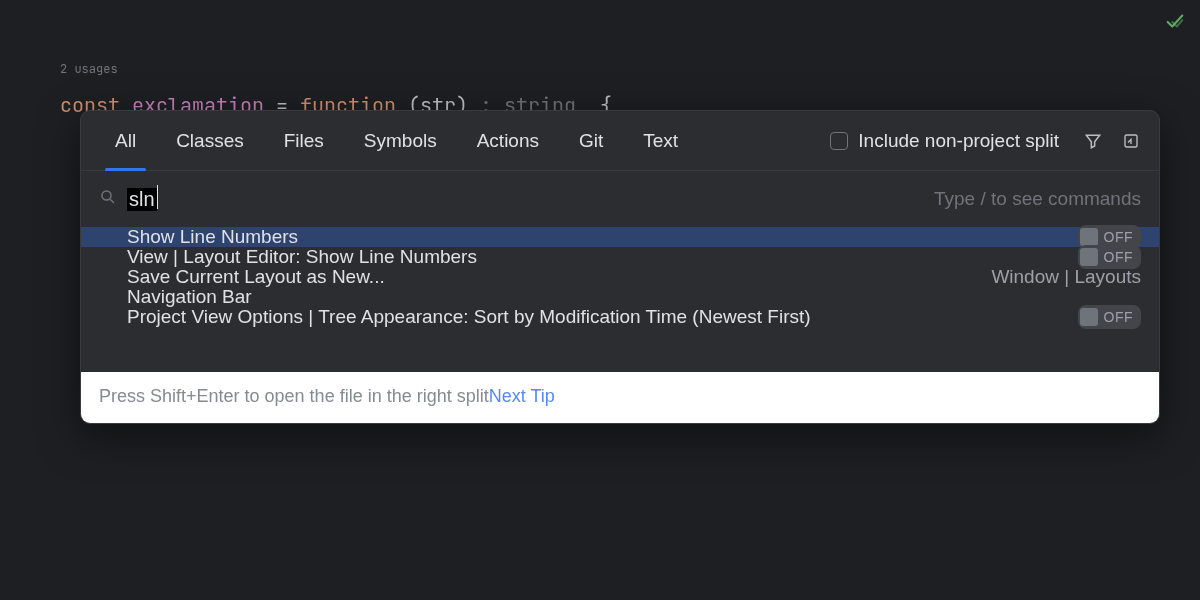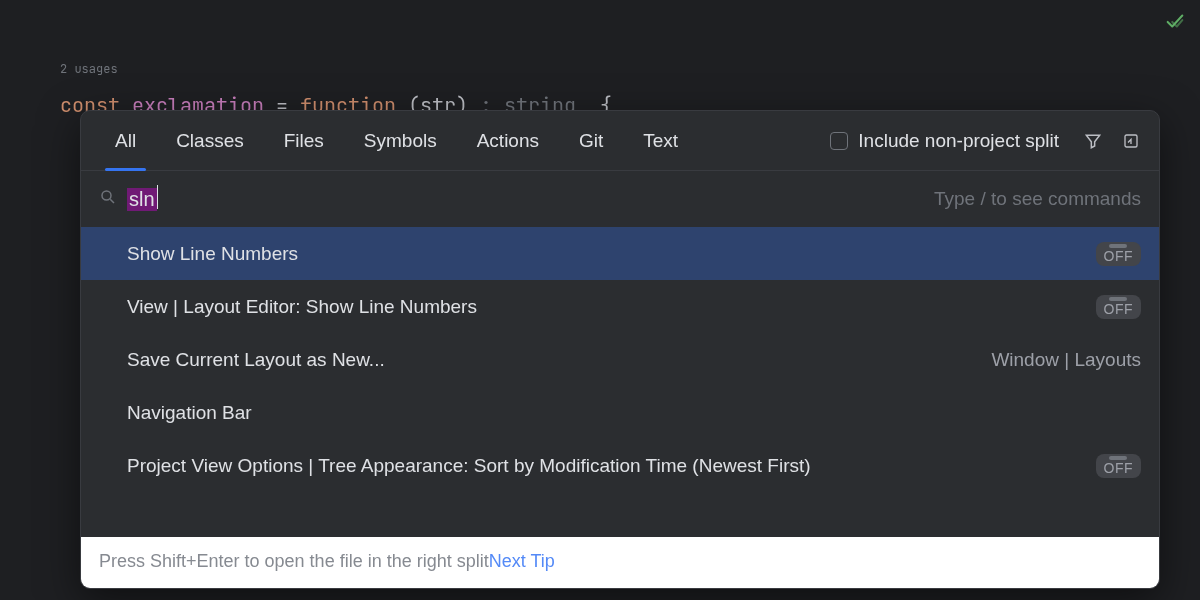--- a/index.html
+++ b/index.html
@@ -107,21 +107,21 @@
   }
   .search-icon { color: #6f737a; margin-right: 10px; }
   .search-input-wrap {
     flex: 1;
     display: flex;
     align-items: center;
   }
   .search-text {
     color: #dfe1e5;
     font-size: 20px;
-    background: #701a75;
+    background: #000000;
     padding: 0 2px;
     position: relative;
   }
   .caret {
     display: inline-block;
     width: 1px; height: 24px;
     background: #dfe1e5;
     vertical-align: middle;
     margin-left: 0px;
     position: relative; top: -2px;
@@ -131,38 +131,37 @@
     font-size: 19px;
   }
   .results {
     display: flex;
     flex-direction: column;
   }
   .result {
     display: flex;
     align-items: center;
     justify-content: space-between;
-    height: 53px;
+    height: 20px;
     padding: 0 18px 0 46px;
     font-size: 19px;
     color: #dfe1e5;
     cursor: pointer;
   }
   .result.selected {
     background: #2e436e;
   }
   .result .right-hint { color: #9da0a8; font-size: 19px; }
   .toggle {
     display: flex; align-items: center;
     gap: 0;
     background: #43454a;
     border-radius: 8px;
     padding: 2px;
     height: 24px;
-    flex-direction: column;
   }
   .toggle .knob {
     width: 18px; height: 18px;
     background: #6f737a;
     border-radius: 3px;
   }
   .toggle .lbl {
     color: #9da0a8;
     font-size: 14px;
     padding: 0 6px 0 6px;

